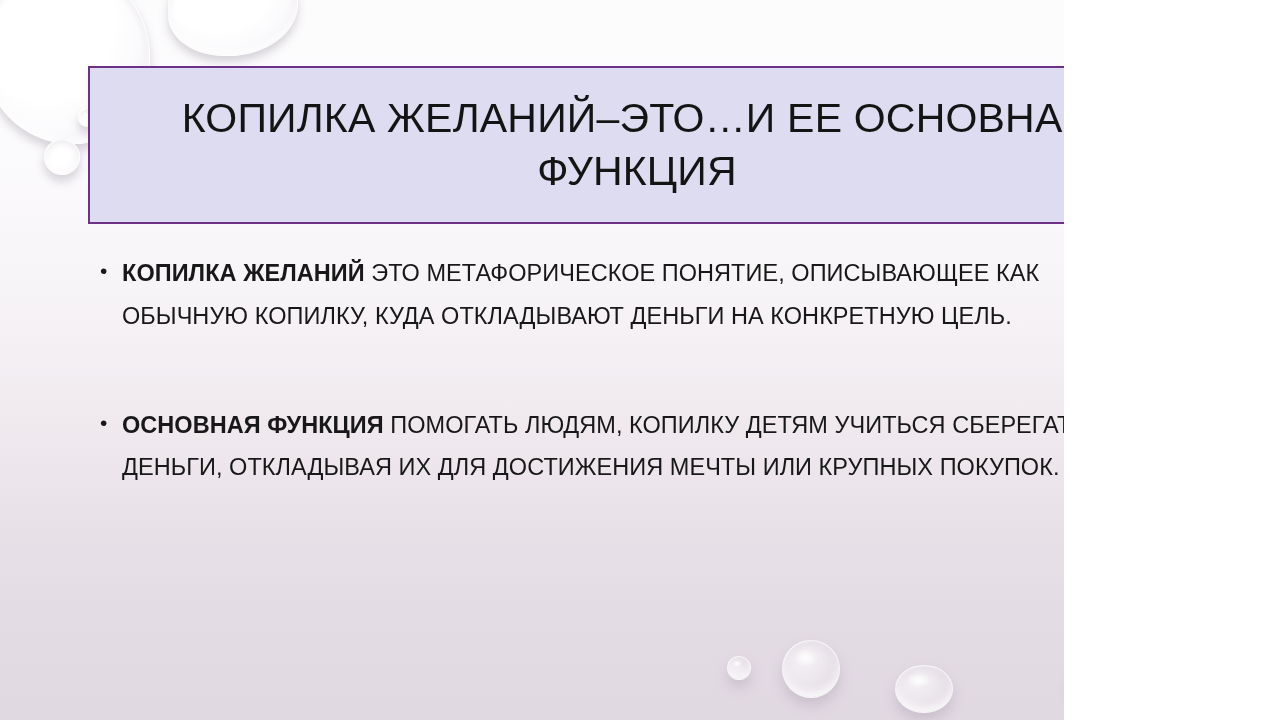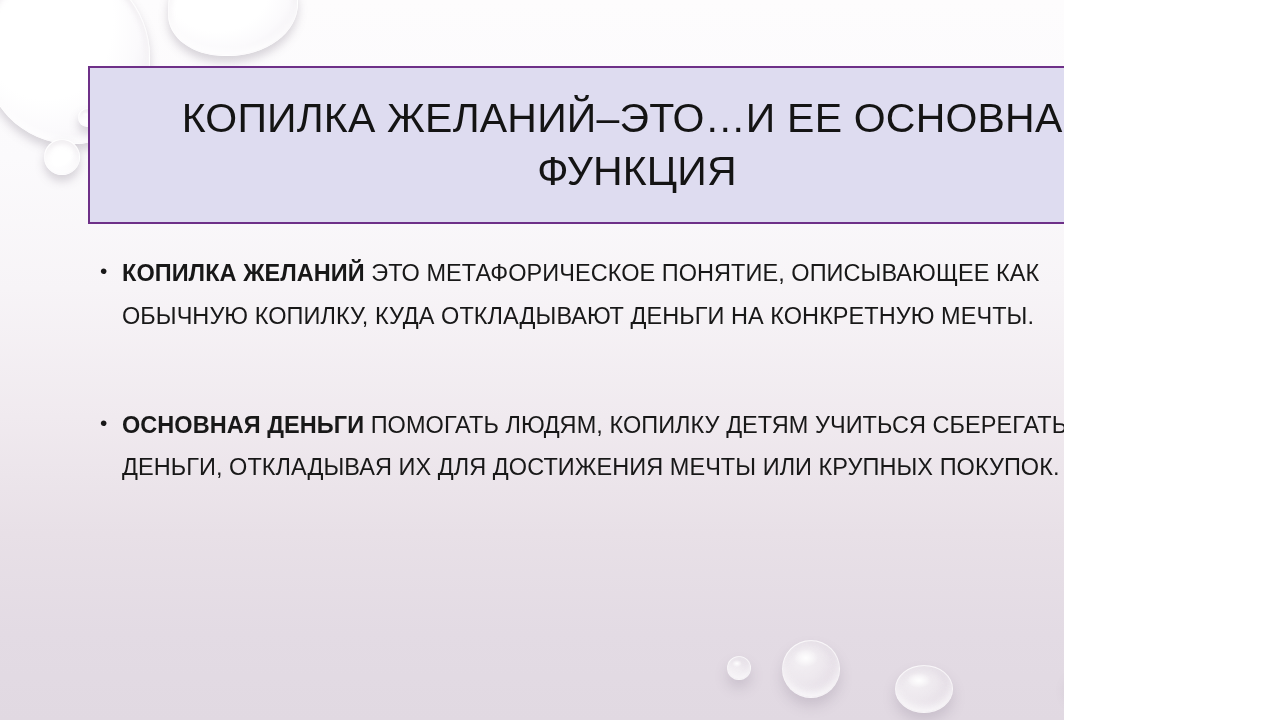--- a/index.html
+++ b/index.html
@@ -156,25 +156,25 @@
 
   <div id="title-box">
     <div id="title-text">КОПИЛКА ЖЕЛАНИЙ–ЭТО…И ЕЕ ОСНОВНАЯ ФУНКЦИЯ</div>
   </div>
 
   <div id="body-list">
 
     <div class="bullet-row">
       <span class="bullet-dot">•</span>
       <span class="bullet-text">
-        <span class="lead">КОПИЛКА ЖЕЛАНИЙ</span><span> ЭТО МЕТАФОРИЧЕСКОЕ ПОНЯТИЕ, ОПИСЫВАЮЩЕЕ КАК ОБЫЧНУЮ КОПИЛКУ, КУДА ОТКЛАДЫВАЮТ ДЕНЬГИ НА КОНКРЕТНУЮ МЕЧТЫ.</span>
+        <span class="lead">КОПИЛКА ЖЕЛАНИЙ</span><span> ЭТО МЕТАФОРИЧЕСКОЕ ПОНЯТИЕ, ОПИСЫВАЮЩЕЕ КАК ОБЫЧНУЮ КОПИЛКУ, КУДА ОТКЛАДЫВАЮТ ДЕНЬГИ НА КОНКРЕТНУЮ ЦЕЛЬ.</span>
       </span>
     </div>
 
     <div class="bullet-row">
       <span class="bullet-dot">•</span>
       <span class="bullet-text">
-        <span class="lead">ОСНОВНАЯ ДЕНЬГИ</span><span> ПОМОГАТЬ ЛЮДЯМ, КОПИЛКУ ДЕТЯМ УЧИТЬСЯ СБЕРЕГАТЬ ДЕНЬГИ, ОТКЛАДЫВАЯ ИХ ДЛЯ ДОСТИЖЕНИЯ МЕЧТЫ ИЛИ КРУПНЫХ ПОКУПОК.</span>
+        <span class="lead">ОСНОВНАЯ ФУНКЦИЯ</span><span> ПОМОГАТЬ ЛЮДЯМ, КОПИЛКУ ДЕТЯМ УЧИТЬСЯ СБЕРЕГАТЬ ДЕНЬГИ, ОТКЛАДЫВАЯ ИХ ДЛЯ ДОСТИЖЕНИЯ МЕЧТЫ ИЛИ КРУПНЫХ ПОКУПОК.</span>
       </span>
     </div>
 
   </div>
 </div>
 
 </body></html>

